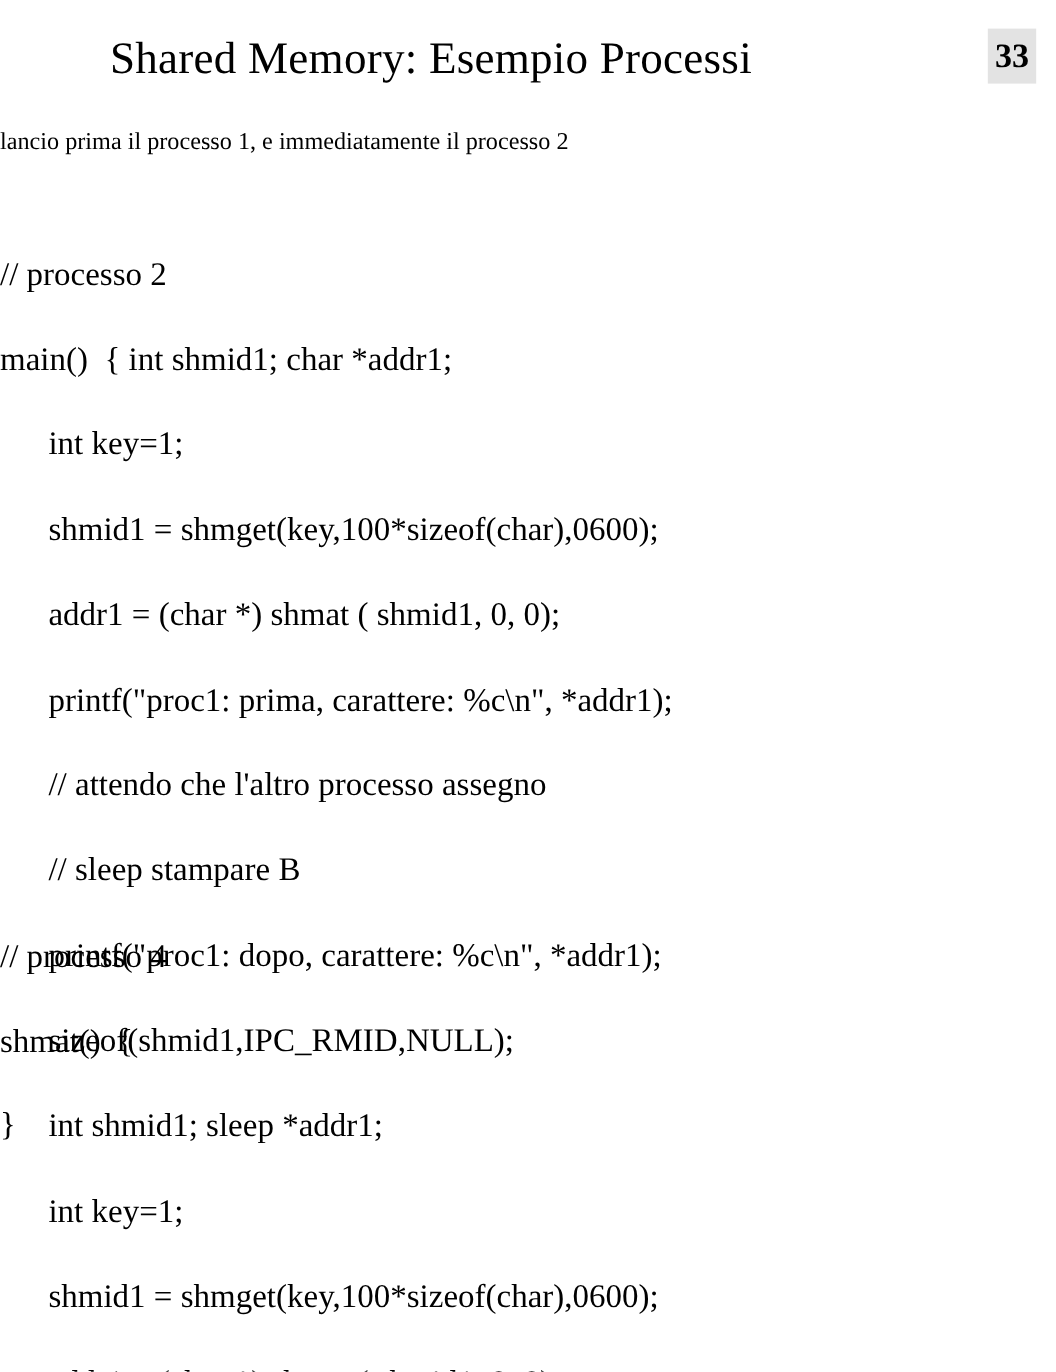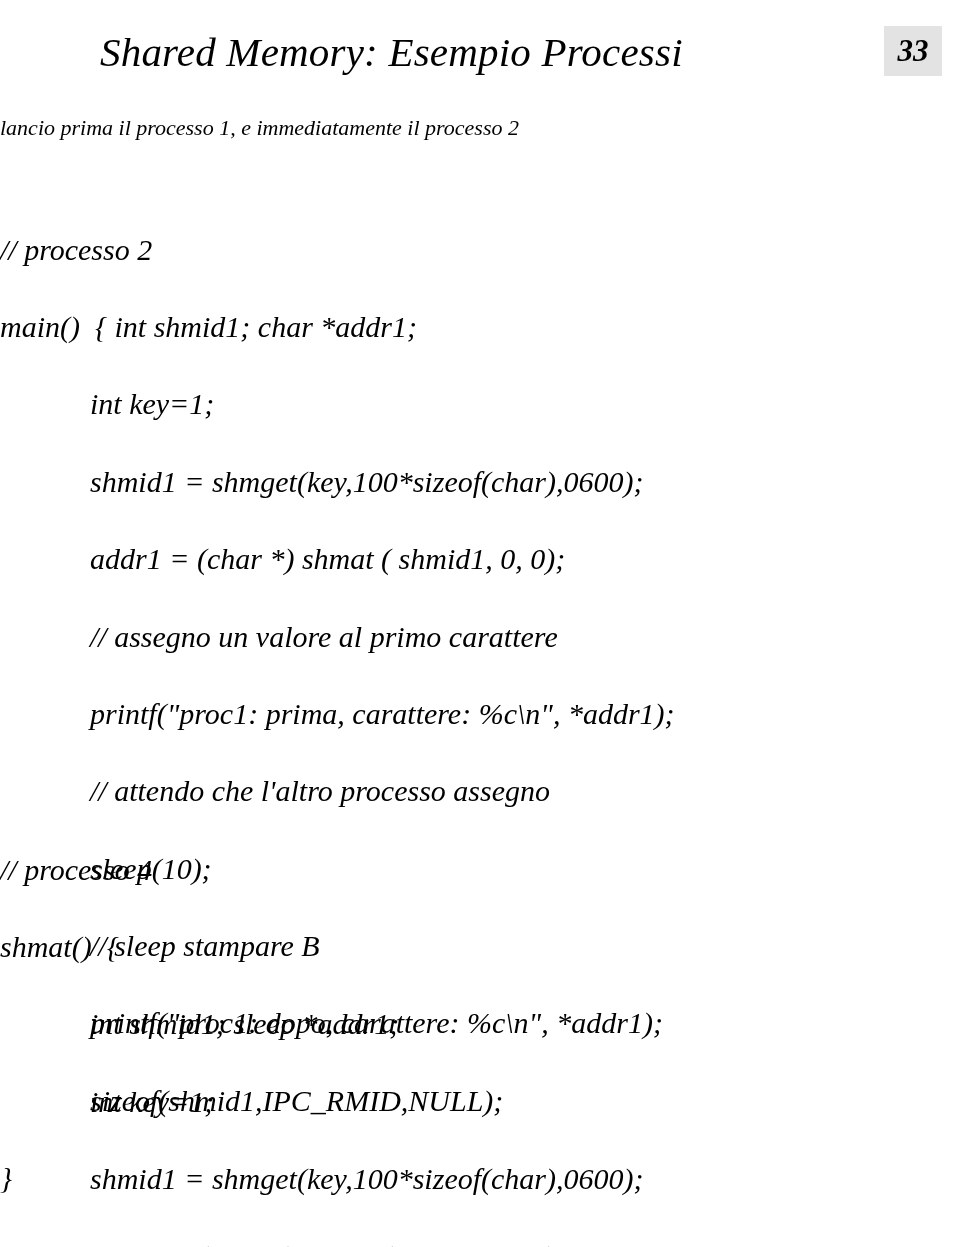--- a/index.html
+++ b/index.html
@@ -1,28 +1,28 @@
 <!DOCTYPE html>
 <html><head>
 <meta charset="utf-8">
 <style>
-  * { margin: 0; padding: 0; box-sizing: border-box; font-style: italic; }
+  * { margin: 0; padding: 0; box-sizing: border-box; }
   body {
     width: 960px;
     height: 1247px;
     background: #ffffff;
     font-family: "Times New Roman", Times, serif;
     color: #000000;
     position: relative;
   }
   .page-number {
     position: absolute;
     top: 26px;
     right: 18px;
-    width: 58px;
+    width: 44px;
     height: 50px;
     background: #e3e3e3;
     font-size: 31px;
     font-weight: bold;
     display: flex;
     align-items: center;
     justify-content: center;
   }
   .title {
     position: absolute;
@@ -48,42 +48,40 @@
   }
   .code-block-2 {
     position: absolute;
     top: 812px;
     left: 0px;
     font-size: 30px;
     line-height: 1.29;
     white-space: pre;
   }
   .indent {
-    padding-left: 90px;
+    padding-left: 44px;
   }
 </style>
 </head>
 <body>
 
 <div class="page-number">33</div>
 
 <div class="title">Shared Memory:  Esempio Processi</div>
 
 <div class="intro-text">lancio prima il processo 1, e immediatamente il processo 2</div>
 
 <div class="code-block-1">
 <div>// processo 2</div>
 <div>main()  { int shmid1; char *addr1;</div>
 <div class="indent">int key=1;</div>
 <div class="indent">shmid1 = shmget(key,100*sizeof(char),0600);</div>
 <div class="indent">addr1 = (char *) shmat ( shmid1, 0, 0);</div>
-<div class="indent">// assegno un valore al primo carattere</div>
 <div class="indent">printf("proc1: prima, carattere: %c\n", *addr1);</div>
 <div class="indent">// attendo che l'altro processo assegno</div>
-<div class="indent">sleep(10);</div>
 <div class="indent">// sleep stampare B</div>
 <div class="indent">printf("proc1: dopo, carattere: %c\n", *addr1);</div>
 <div class="indent">sizeof(shmid1,IPC_RMID,NULL);</div>
 <div>}</div>
 </div>
 
 <div class="code-block-2">
 <div>// processo 4</div>
 <div>shmat()  {</div>
 <div class="indent">int shmid1; sleep *addr1;</div>

